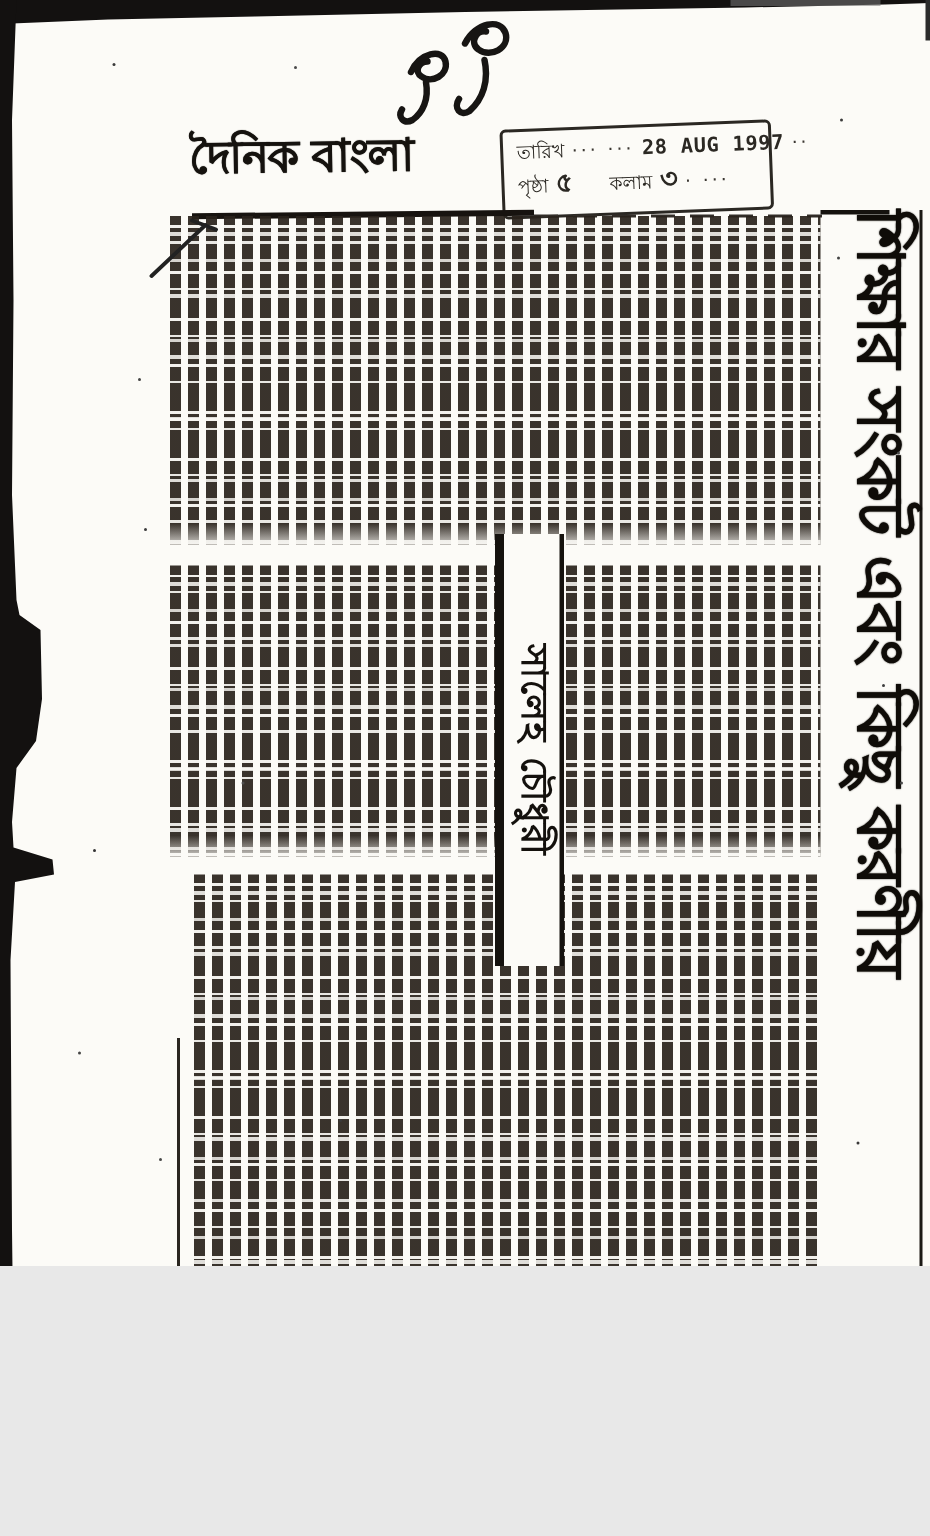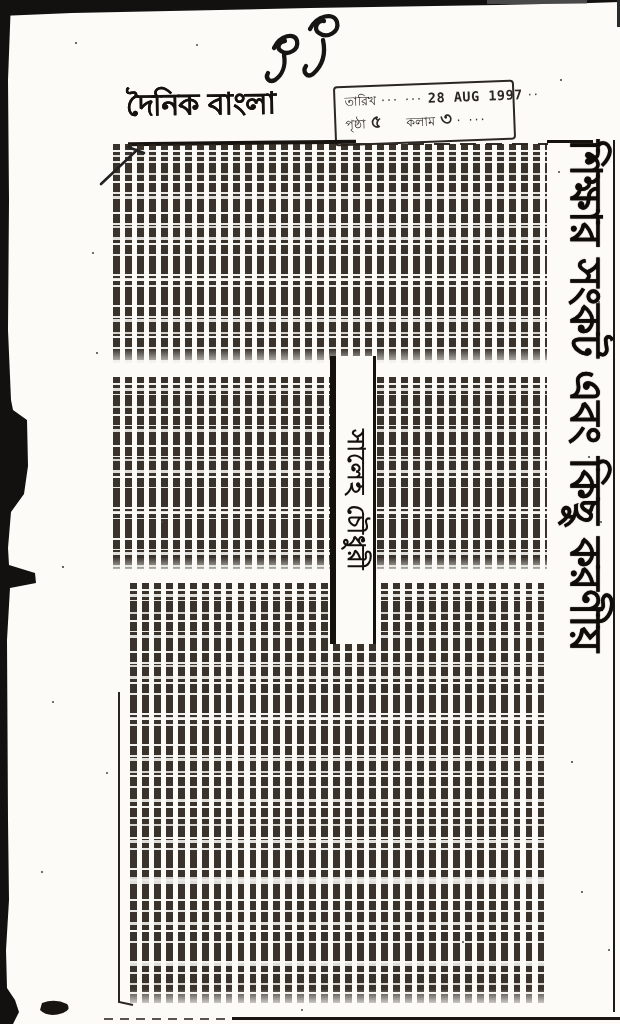--- a/index.html
+++ b/index.html
@@ -1,17 +1,17 @@
 <!DOCTYPE html>
 <html><head>
 <meta charset="utf-8">
 <style>
   html,body{margin:0;padding:0;background:#e8e8e8;}
   .scan-page{
-    position:relative;width:620px;height:1024px;margin:0 auto;
+    position:relative;width:620px;height:844px;margin:0 auto;
     background:#fcfbf7;overflow:hidden;
     font-family:"DejaVu Sans","Liberation Sans",sans-serif;
     color:#17130f;
   }
   .abs{position:absolute;}
   
   .masthead{
     left:126px;top:80px;width:225px;height:54px;
     font-size:30px;font-weight:700;letter-spacing:-1px;white-space:nowrap;
     overflow:hidden;transform:rotate(-0.8deg);color:#15120e;

